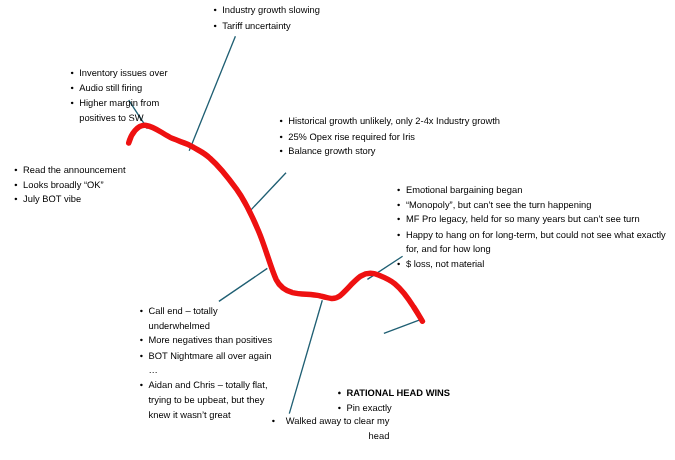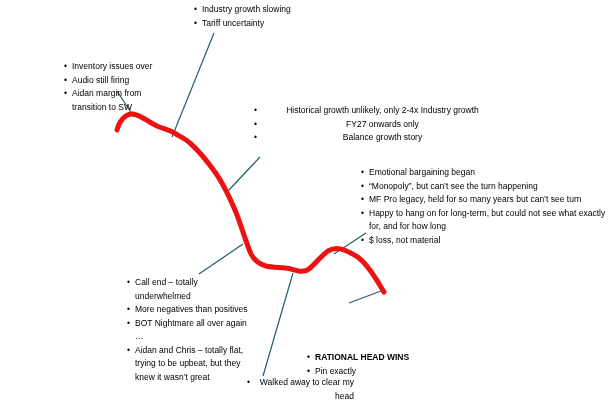--- a/index.html
+++ b/index.html
@@ -60,39 +60,46 @@
              C 333 248 339 248 344 250
              C 349 252 354 254 359 258
              C 365 263 371 271 376 279
              C 380 285 382 289 384 292" fill="none" stroke-width="5" stroke-linecap="round" stroke-linejoin="round" stroke="#ee1111"></path>
   </svg>
 
   <div class="note" style="left:63px; top:20px; width:102px;margin-top:40px;">
     <ul>
       <li>Inventory issues over</li>
       <li>Audio still firing</li>
-      <li>Aidan margin from transition to SW</li>
+      <li>Higher margin from positives to SW</li>
     </ul>
   </div>
 
   <div class="note" style="left:193px; top:3px; width:130px;">
     <ul>
       <li>Industry growth slowing</li>
       <li>Tariff uncertainty</li>
     </ul>
   </div>
 
-  <div class="note" style="left:253px; top:104px; width:250px;text-align:center;">
+  <div class="note" style="left:253px; top:104px; width:250px;">
     <ul>
       <li>Historical growth unlikely, only 2-4x Industry growth</li>
-      <li>FY27 onwards only</li>
+      <li>25% Opex rise required for Iris</li>
       <li>Balance growth story</li>
     </ul>
   </div>
 
+  <div class="note" style="left:12px; top:148px; width:130px;">
+    <ul>
+      <li>Read the announcement</li>
+      <li>Looks broadly “OK”</li>
+      <li>July BOT vibe</li>
+    </ul>
+  </div>
 
   <div class="note" style="left:360px; top:166px; width:248px;">
     <ul>
       <li>Emotional bargaining began</li>
       <li>“Monopoly”, but can’t see the turn happening</li>
       <li>MF Pro legacy, held for so many years but can’t see turn</li>
       <li>Happy to hang on for long-term, but could not see what exactly for, and for how long</li>
       <li>$ loss, not material</li>
     </ul>
   </div>

